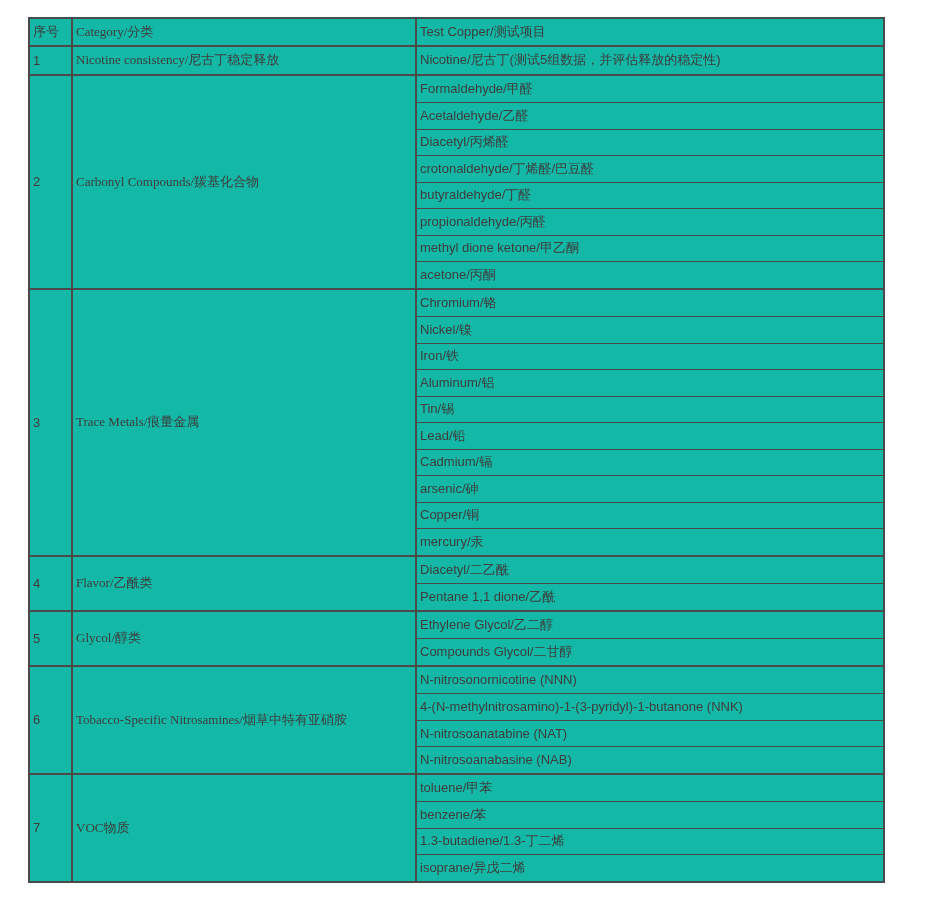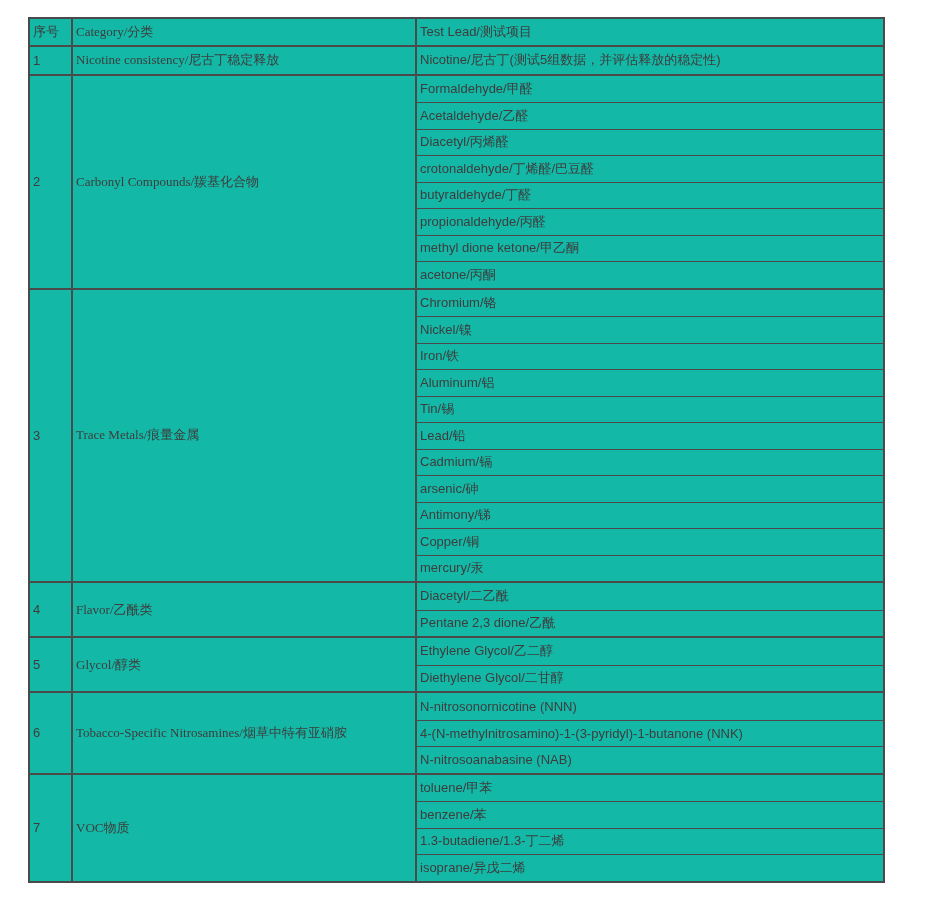--- a/index.html
+++ b/index.html
@@ -73,21 +73,21 @@
     border-top: 1px solid #4a4a4a;
   }
 </style>
 </head>
 <body>
 
 <div class="table-wrap">
   <div class="row header-row">
     <div class="col c1">序号</div>
     <div class="col c2">Category/分类</div>
-    <div class="col c3">Test Lead/测试项目</div>
+    <div class="col c3">Test Copper/测试项目</div>
   </div>
   <div id="sections">
       <div class="row section">
         <div class="col c1">1</div>
         <div class="col c2">Nicotine consistency/尼古丁稳定释放</div>
         <div class="col c3 items-col">
           <div class="item">Nicotine/尼古丁(测试5组数据，并评估释放的稳定性)</div>
         </div>
       </div>
       <div class="row section">
@@ -109,47 +109,47 @@
         <div class="col c2">Trace Metals/痕量金属</div>
         <div class="col c3 items-col">
           <div class="item">Chromium/铬</div>
           <div class="item">Nickel/镍</div>
           <div class="item">Iron/铁</div>
           <div class="item">Aluminum/铝</div>
           <div class="item">Tin/锡</div>
           <div class="item">Lead/铅</div>
           <div class="item">Cadmium/镉</div>
           <div class="item">arsenic/砷</div>
-          <div class="item">Antimony/锑</div>
           <div class="item">Copper/铜</div>
           <div class="item">mercury/汞</div>
         </div>
       </div>
       <div class="row section">
         <div class="col c1">4</div>
         <div class="col c2">Flavor/乙酰类</div>
         <div class="col c3 items-col">
           <div class="item">Diacetyl/二乙酰</div>
-          <div class="item">Pentane 2,3 dione/乙酰</div>
+          <div class="item">Pentane 1,1 dione/乙酰</div>
         </div>
       </div>
       <div class="row section">
         <div class="col c1">5</div>
         <div class="col c2">Glycol/醇类</div>
         <div class="col c3 items-col">
           <div class="item">Ethylene Glycol/乙二醇</div>
-          <div class="item">Diethylene Glycol/二甘醇</div>
+          <div class="item">Compounds Glycol/二甘醇</div>
         </div>
       </div>
       <div class="row section">
         <div class="col c1">6</div>
         <div class="col c2">Tobacco-Specific Nitrosamines/烟草中特有亚硝胺</div>
         <div class="col c3 items-col">
           <div class="item">N-nitrosonornicotine (NNN)</div>
           <div class="item">4-(N-methylnitrosamino)-1-(3-pyridyl)-1-butanone (NNK)</div>
+          <div class="item">N-nitrosoanatabine (NAT)</div>
           <div class="item">N-nitrosoanabasine (NAB)</div>
         </div>
       </div>
       <div class="row section">
         <div class="col c1">7</div>
         <div class="col c2">VOC物质</div>
         <div class="col c3 items-col">
           <div class="item">toluene/甲苯</div>
           <div class="item">benzene/苯</div>
           <div class="item">1.3-butadiene/1.3-丁二烯</div>

